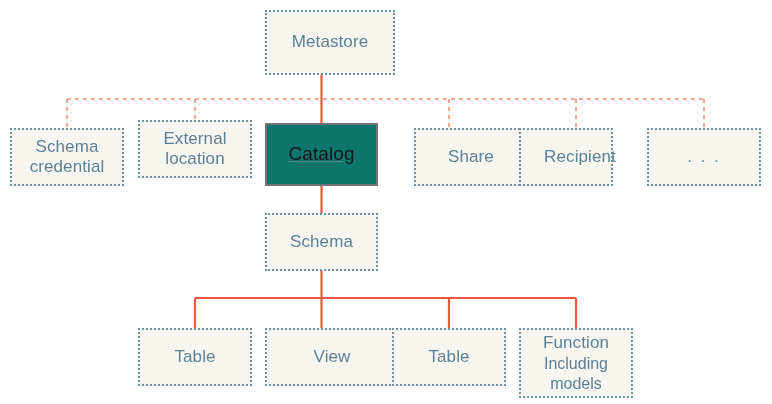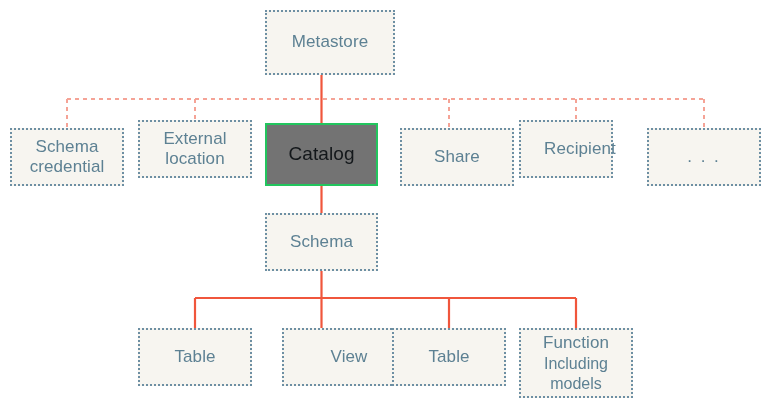--- a/index.html
+++ b/index.html
@@ -37,22 +37,23 @@
     align-items: center;
     justify-content: center;
     text-align: center;
     line-height: 1.18;
     color: #5d8193;
   }
   .node.dotted {
     border: 2px dotted #6d8fa3;
   }
   .node.solid {
-    border: 2px solid #22c55e;
-    background: #737373;
+    border: 2px solid #737373;
+    background: #0f766e;
+    text-decoration: underline;
   }
   .node .title {
     font-size: 17px;
     color: #5d8193;
     letter-spacing: 0.1px;
   }
   .node.solid .title {
     font-size: 19px;
     color: #13171a;
   }
@@ -105,41 +106,41 @@
   </div>
 
   <div class="node dotted" style="left:138px; top:120px; width:114px; height:58px;">
     <span class="title">External location</span>
   </div>
 
   <div class="node solid" style="left:265px; top:123px; width:113px; height:63px;">
     <span class="title">Catalog</span>
   </div>
 
-  <div class="node dotted" style="left:400px; top:128px; width:114px; height:58px;">
+  <div class="node dotted" style="left:414px; top:128px; width:114px; height:58px;">
     <span class="title">Share</span>
   </div>
 
-  <div class="node dotted" style="left:519px; top:120px; width:94px; height:58px;padding-left:28px;">
+  <div class="node dotted" style="left:519px; top:128px; width:94px; height:58px;padding-left:28px;">
     <span class="title">Recipient</span>
   </div>
 
   <div class="node dotted" style="left:647px; top:128px; width:114px; height:58px;">
     <span class="ellipsis">. . .</span>
   </div>
 
   <div class="node dotted" style="left:138px; top:328px; width:114px; height:58px;">
     <span class="title">Table</span>
   </div>
 
   <div class="node dotted" style="left:265px; top:213px; width:113px; height:58px;">
     <span class="title">Schema</span>
   </div>
 
-  <div class="node dotted" style="left:282px; top:328px; width:134px; height:58px;">
+  <div class="node dotted" style="left:265px; top:328px; width:134px; height:58px;">
     <span class="title">View</span>
   </div>
 
   <div class="node dotted" style="left:392px; top:328px; width:114px; height:58px;">
     <span class="title">Table</span>
   </div>
 
   <div class="node dotted" style="left:519px; top:328px; width:114px; height:70px;">
     <span class="title">Function</span>
     <span class="subtitle">Including models</span>

